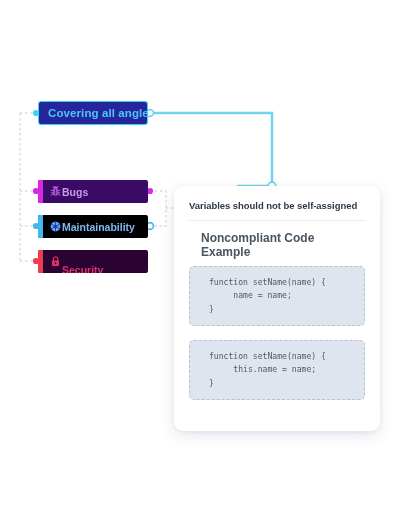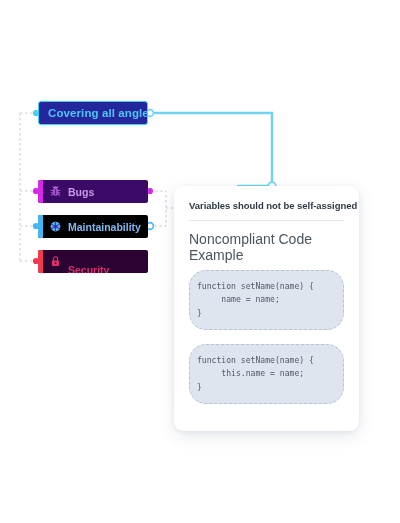--- a/index.html
+++ b/index.html
@@ -65,21 +65,21 @@
     padding-left: 0;
   }
   .node-cat .accent {
     width: 5px;
     height: 100%;
     flex: 0 0 5px;
   }
   .node-cat .node-inner {
     display: flex;
     align-items: center;
-    gap: 6px;
+    gap: 0;
     padding-left: 6px;
     height: 100%;
   }
   .node-cat .node-label {
     font-size: 10.5px;
     font-weight: 600;
     white-space: nowrap;
   }
   .node-icon {
     width: 13px;
@@ -98,21 +98,21 @@
 
   .node-sec { top: 250px; background: #2a0333; }
   .node-sec .accent { background: #f03b4e; }
   .node-sec .node-label { color: #e0306b; margin-top: 16px; }
 
   
   #card {
     position: absolute;
     left: 174px;
     top: 186px;
-    width: 185px;
+    width: 206px;
     height: 245px;
     background: #ffffff;
     border-radius: 9px;
     box-shadow: 0 5px 16px rgba(60, 80, 120, 0.13),
                 0 1px 4px rgba(60, 80, 120, 0.08);
     box-sizing: border-box;
     padding: 14px 15px 0 15px;
   }
   .card-title {
     font-size: 9.5px;
@@ -121,30 +121,30 @@
     letter-spacing: -0.05px;
     margin: 0;
     white-space: nowrap;
   }
   .card-divider {
     height: 1px;
     background: #e6eaee;
     margin: 9px 0 10px 0;
   }
   .section-label {
-    font-size: 14px;
+    font-size: 12px;
     color: #4a5560;
-    margin: 0 0 7px 0;
-    font-weight: 400;
+    margin: 0 0 7px 12px;
+    font-weight: 700;
   }
   .code-block {
     border: 1px dashed #b6c2d6;
     background: #dfe5ef;
-    border-radius: 17px;
-    padding: 9px 7px;
+    border-radius: 5px;
+    padding: 9px 19px;
     margin: 0 0 14px 0;
     box-sizing: border-box;
   }
   .code-block pre {
     margin: 0;
     font-family: "DejaVu Sans Mono", monospace;
     font-size: 8.1px;
     line-height: 1.65;
     color: #4e5a68;
     white-space: pre;

